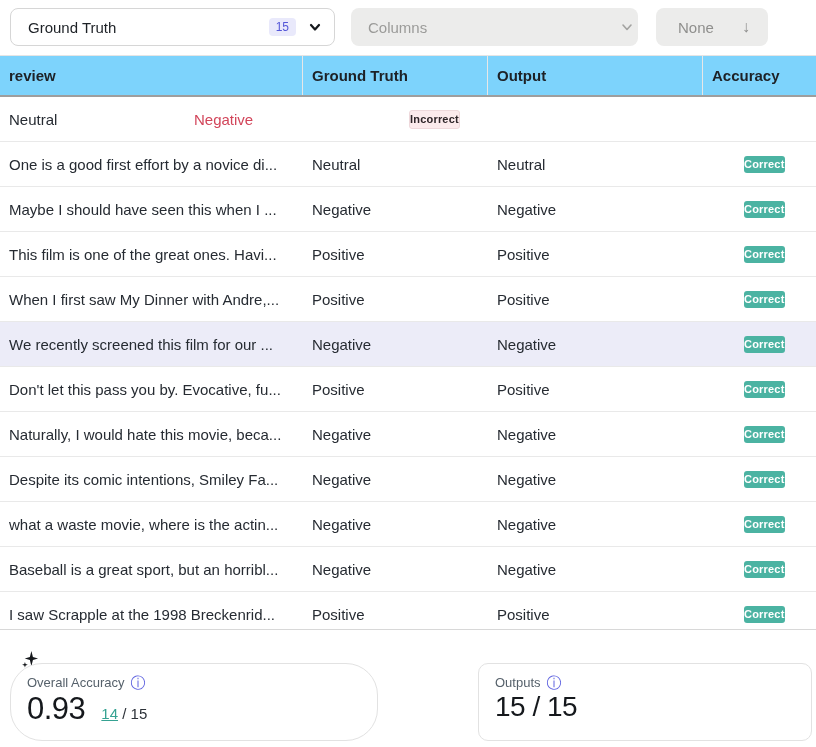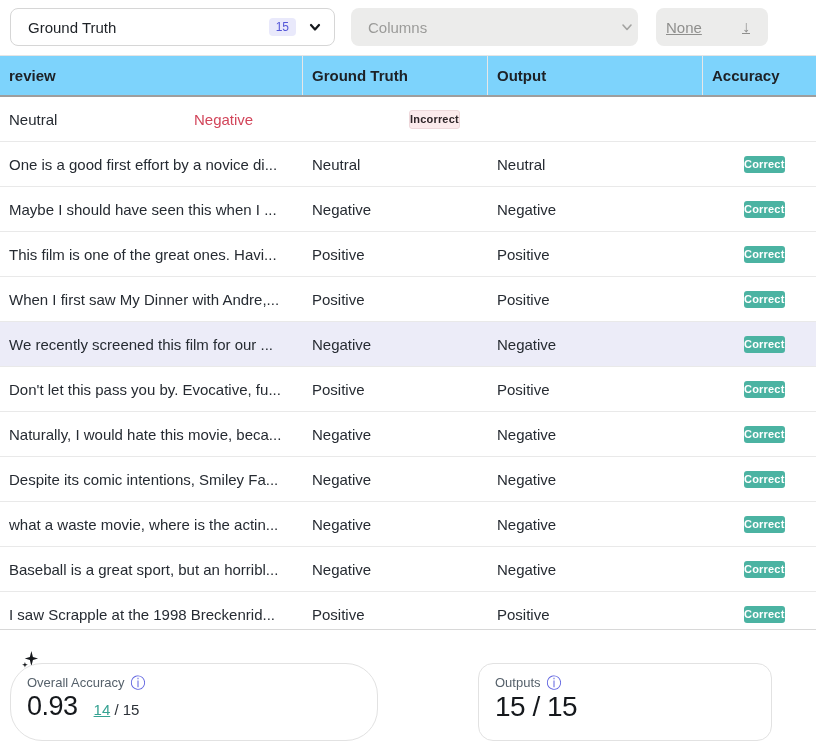--- a/index.html
+++ b/index.html
@@ -38,23 +38,22 @@
   }
   .cols-select {
     left: 351px; width: 287px;
     background: #ececeb; color: #9b9b99;
     padding: 0 4px 0 17px;
   }
   .cols-select .chev { margin-left: auto; }
   .none-btn {
     left: 656px; width: 112px;
     background: #ececeb; color: #8f8f8d;
-    padding: 0 18px 0 10px; justify-content: space-between;
+    padding: 0 18px 0 22px; justify-content: space-between;
     font-size: 15px;
-    text-decoration: underline;
   }
   .down-arrow { font-size: 16px; color: #8f8f8d; }
 
   
   .table { position: absolute; top: 56px; left: 0; right: 0; }
   .thead {
     display: flex; height: 41px;
     background: #7dd3fc;
     border-bottom: 2px solid #9e9e9e;
   }
@@ -103,28 +102,28 @@
     position: absolute; top: 7px; left: 20px;
     display: flex; align-items: center; gap: 12px;
   }
   .footer-title { font-size: 13px; font-weight: 700; color: #4d7c0f; margin-top: 30px; }
   .metric-card {
     position: absolute; top: 33px; height: 78px;
     border: 1px solid #e2e2e2; border-radius: 10px;
     background: #fff; padding: 11px 16px 0 16px;
   }
   .card-accuracy { left: 10px; width: 368px; border-radius: 32px; }
-  .card-outputs  { left: 478px; width: 294px; border-radius: 15px; }
+  .card-outputs  { left: 478px; width: 334px; }
   .card-label-row {
     display: flex; align-items: center; gap: 6px;
     font-size: 13px; color: #56616b; margin-bottom: 1px;
   }
   .info-icon { color: var(--info-icon); font-size: 15px; line-height: 1; cursor: pointer; }
   .card-value-row { display: flex; align-items: baseline; gap: 16px; }
-  .big-value { font-size: 27px; color: #15181c; letter-spacing: -0.5px; }
+  .big-value { font-size: 31px; color: #15181c; letter-spacing: -0.5px; }
   .fraction { font-size: 15px; color: #2c3138; }
   .fraction .num { color: var(--numerator-teal); text-decoration: underline; }
 
   .chev svg, .sparkle svg { display: block; }
 </style>
 </head>
 <body>
 
 <div class="screen">
 

